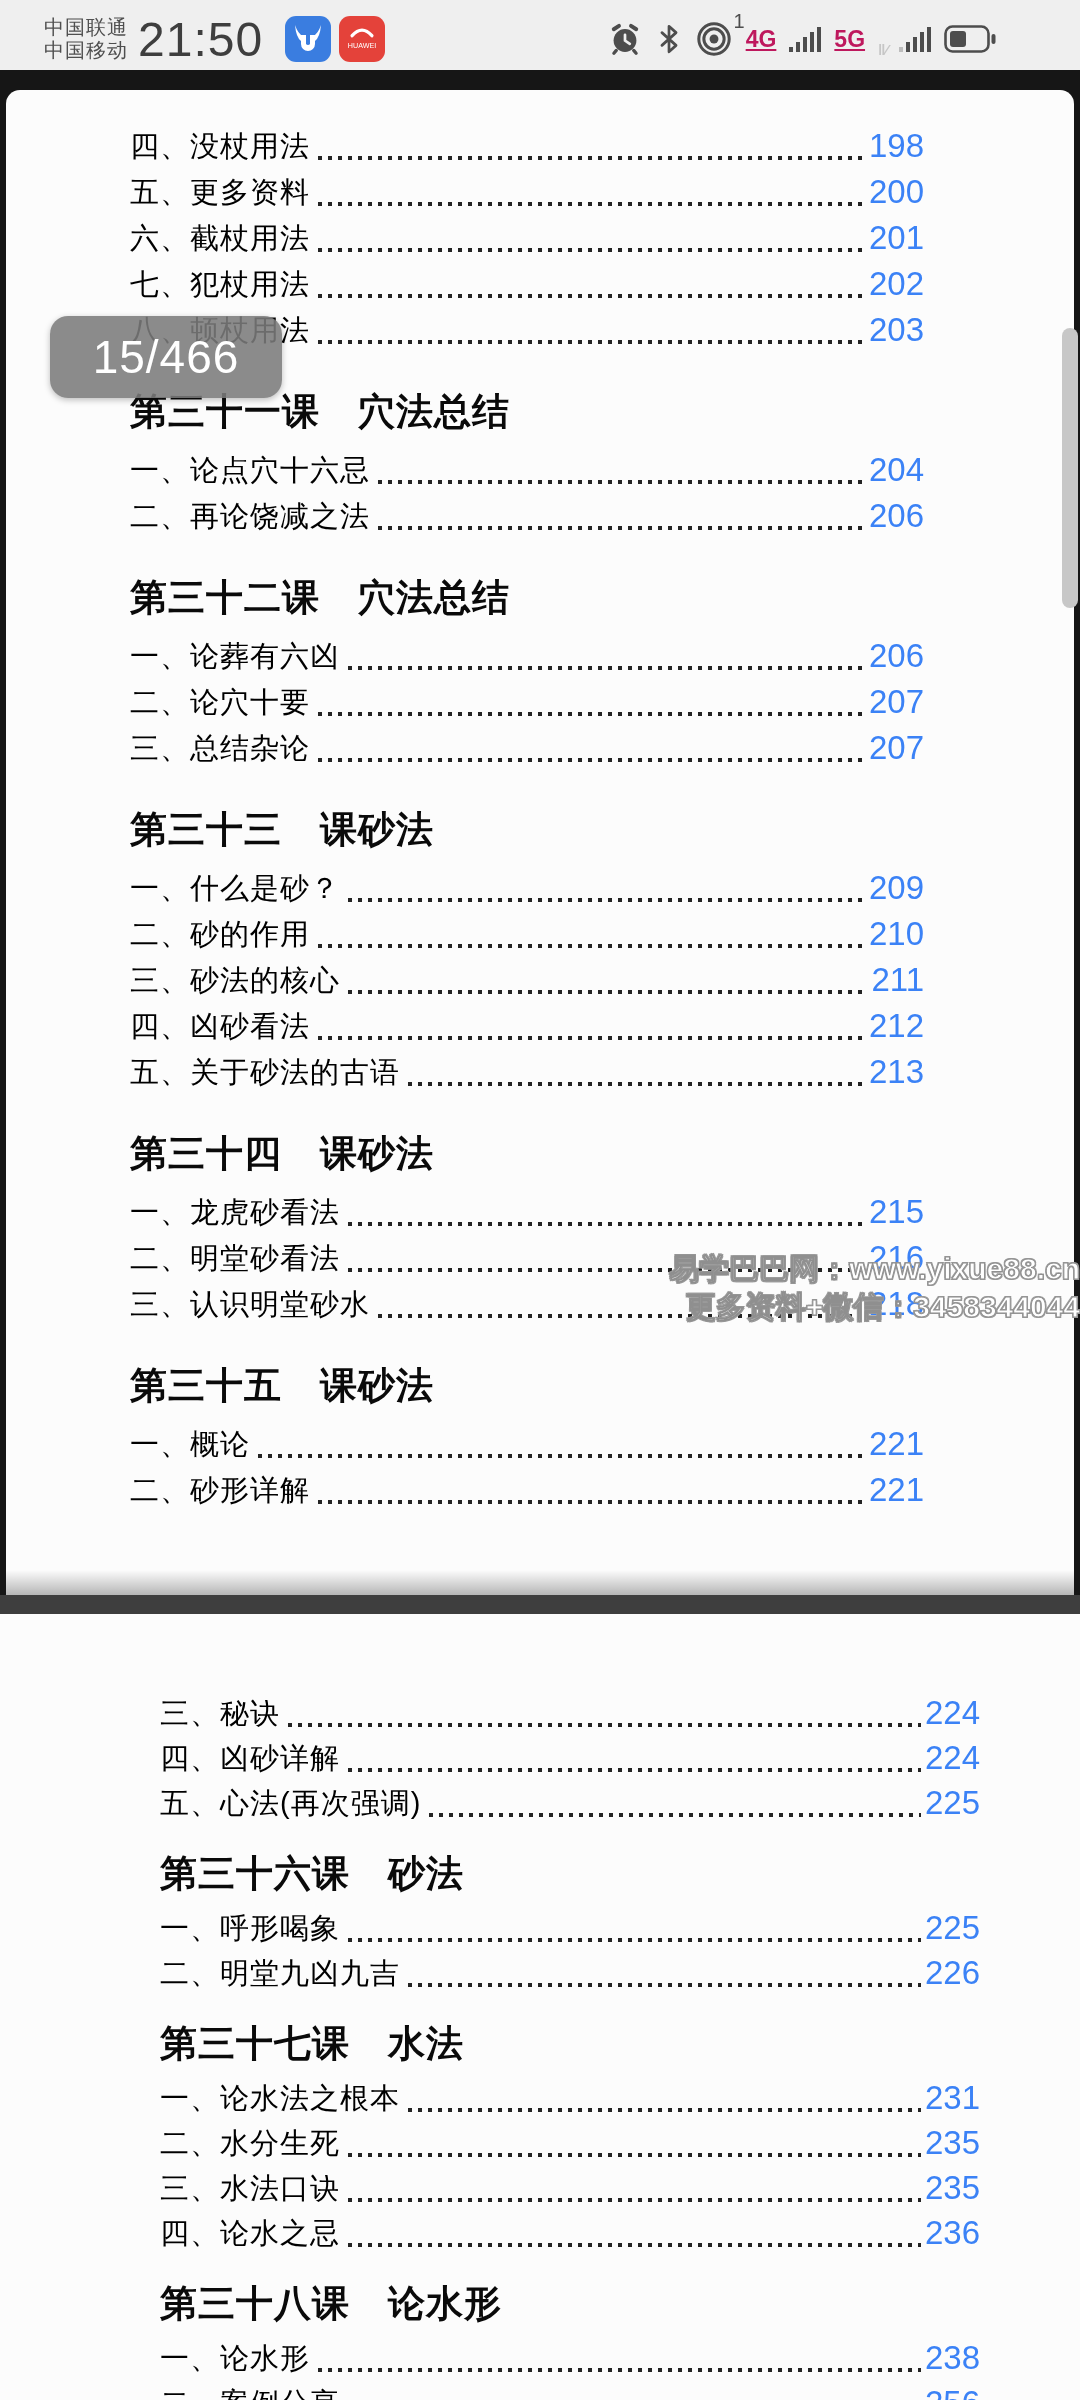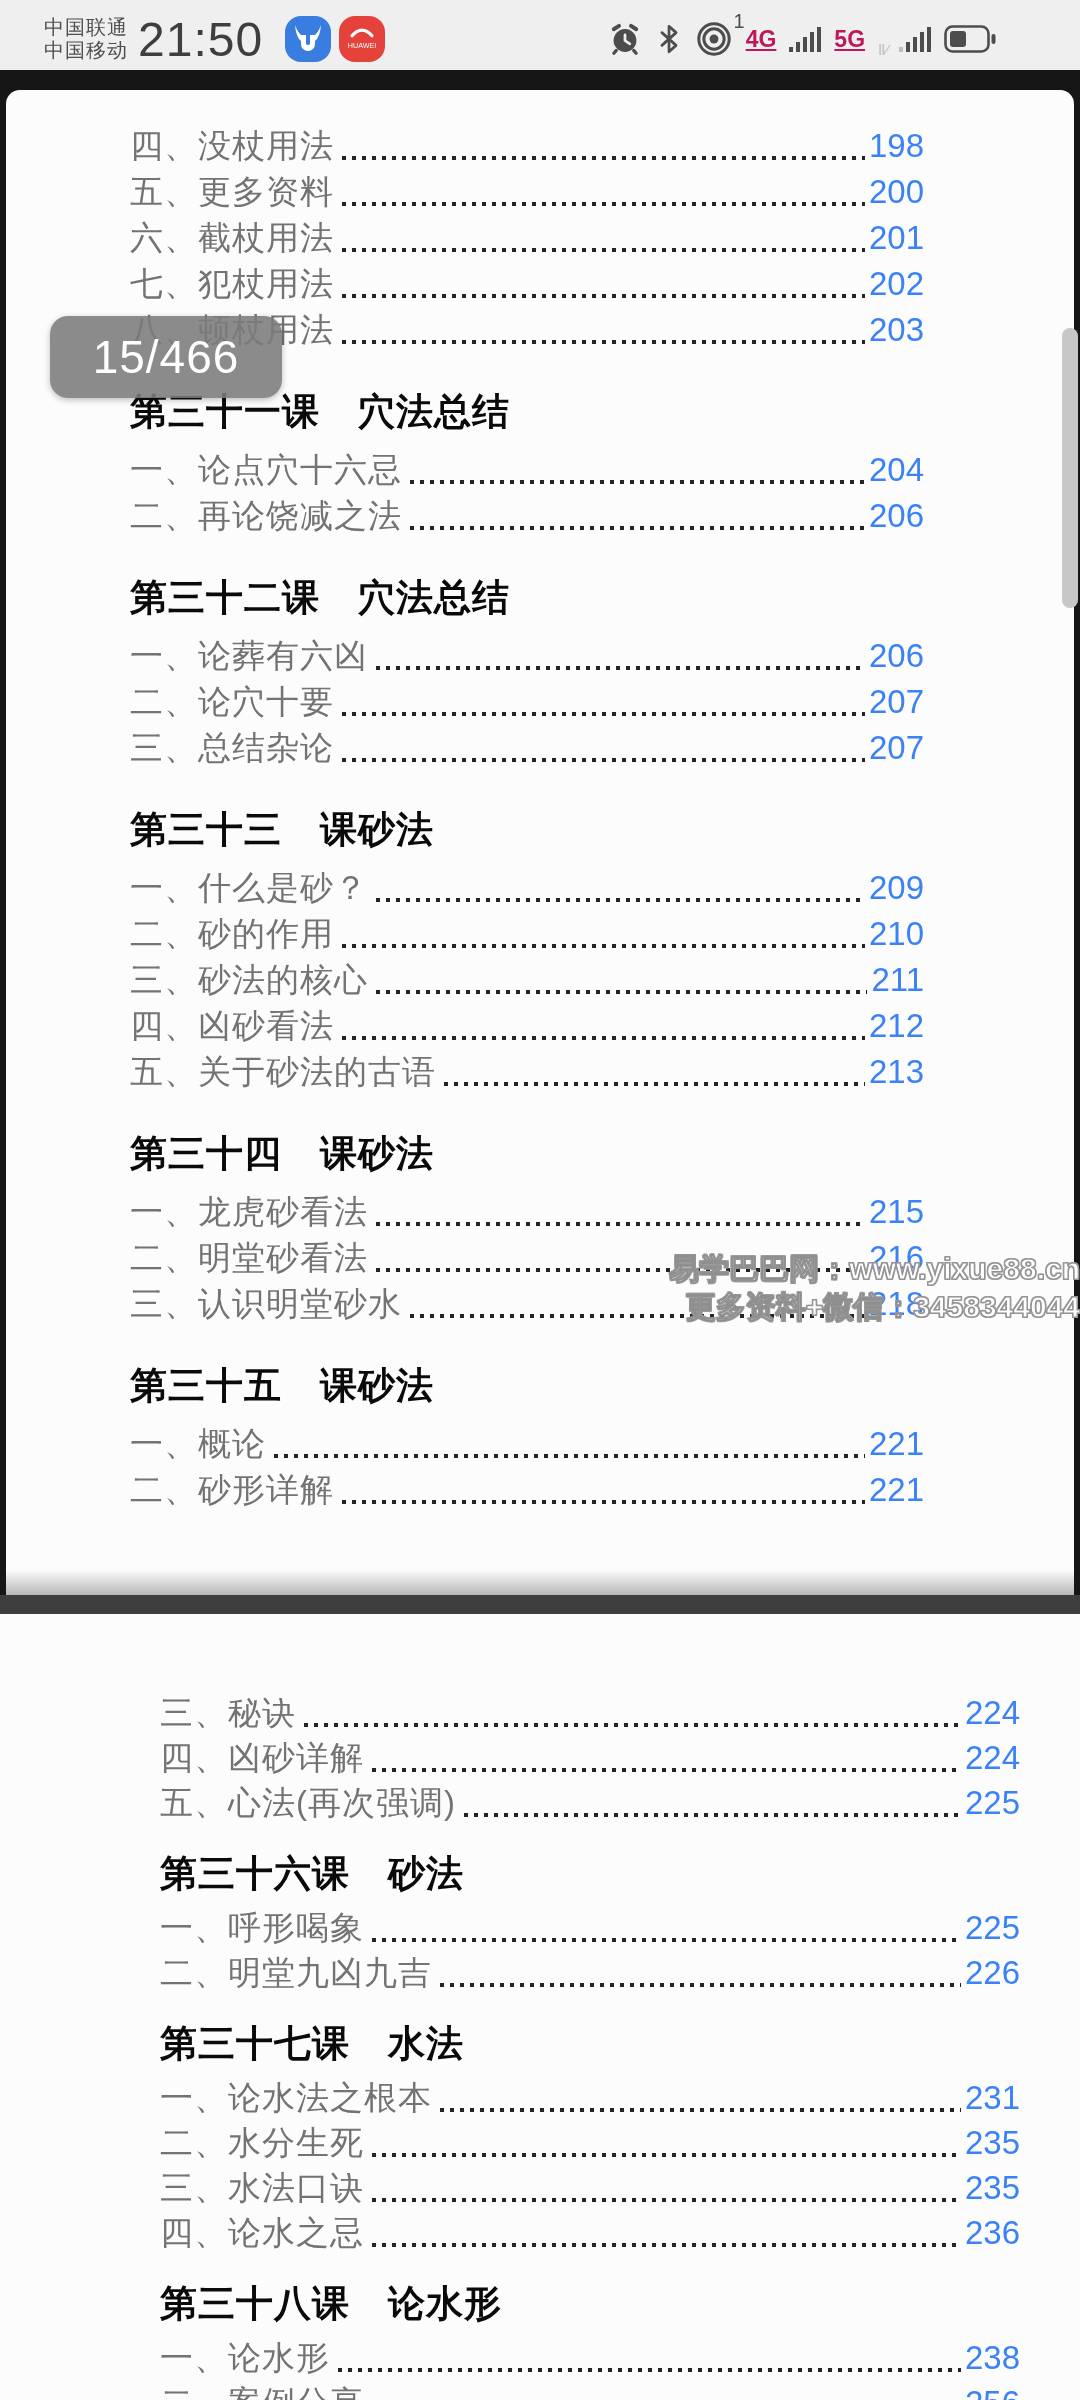--- a/index.html
+++ b/index.html
@@ -10,45 +10,45 @@
     -webkit-font-smoothing:antialiased;
   }
   
   .status-bar{
     position:absolute;top:0;left:0;width:1080px;height:70px;
     background:#efefef;display:flex;align-items:center;
     padding:8px 84px 0 44px;box-sizing:border-box;color:#4a4a4a;
   }
   .carrier{font-size:20px;line-height:23px;color:#4f4f4f;letter-spacing:1px;}
   .clock{font-size:48px;color:#3e3e3e;margin:0 14px 0 10px;letter-spacing:1px;}
-  .app-icon{width:46px;height:46px;border-radius:16px;margin-left:8px;
+  .app-icon{width:46px;height:46px;border-radius:11px;margin-left:8px;
     display:flex;align-items:center;justify-content:center;overflow:hidden;}
   .app-icon.blue{background:#3a7de0;}
   .app-icon.red{background:#e4423a;}
   .sb-right{margin-left:auto;display:flex;align-items:center;gap:13px;}
   .sb-right svg{display:block;}
   .net-label{font-size:23px;font-weight:700;color:#be185d;letter-spacing:0;text-decoration:underline;}
   .hotspot-wrap{position:relative;display:flex;align-items:center;}
   .hotspot-count{position:absolute;top:-10px;right:-12px;font-size:20px;color:#4d4d4d;}
   .sig-group{display:flex;align-items:flex-end;gap:4px;}
   .hd-muted{font-size:15px;color:#c6c6c6;font-weight:700;margin-right:-2px;align-self:flex-end;}
   
   .viewer{position:absolute;top:70px;left:0;width:1080px;height:2330px;background:#161616;}
   .page{background:#fcfcfc;position:absolute;box-sizing:border-box;}
   .page-1{top:20px;left:6px;width:1068px;height:1505px;border-radius:14px 14px 0 0;
     padding:30px 150px 0 124px;overflow:hidden;}
   .page-1-shadow{position:absolute;top:1500px;left:6px;width:1068px;height:25px;
     background:linear-gradient(to bottom,rgba(0,0,0,0),rgba(0,0,0,0.28));pointer-events:none;}
   .page-separator{position:absolute;top:1525px;left:0;width:1080px;height:19px;background:#3e3e3e;}
   .page-2{top:1544px;left:0;width:1080px;height:786px;
-    padding:74px 60px 0 160px;overflow:hidden;}
+    padding:74px 100px 0 160px;overflow:hidden;}
   
   .toc-row{display:flex;align-items:flex-end;height:46px;}
   .page-2 .toc-row{height:45px;}
-  .toc-label{font-size:33px;line-height:40px;color:#737373;white-space:nowrap;letter-spacing:1px;}
+  .toc-label{font-size:29px;line-height:40px;color:#000000;white-space:nowrap;letter-spacing:1px;}
   .toc-page{font-size:33px;line-height:40px;color:#3b82f6;white-space:nowrap;}
   .toc-leader{flex:1 1 auto;height:34px;margin:0 4px 6px 8px;align-self:flex-end;
     background-image:repeating-linear-gradient(90deg,#242424 0 4px,transparent 4px 10px);
     background-size:100% 4px;background-repeat:no-repeat;background-position:0 100%;}
   .toc-heading{font-size:37px;font-weight:700;color:#0a0a0a;line-height:52px;height:52px;
     margin:36px 0 6px 0;letter-spacing:1px;}
   .page-2 .toc-heading{margin-top:26px;margin-bottom:4px;height:50px;line-height:50px;}
   
   .page-indicator{
     position:absolute;left:50px;top:246px;width:232px;height:82px;

